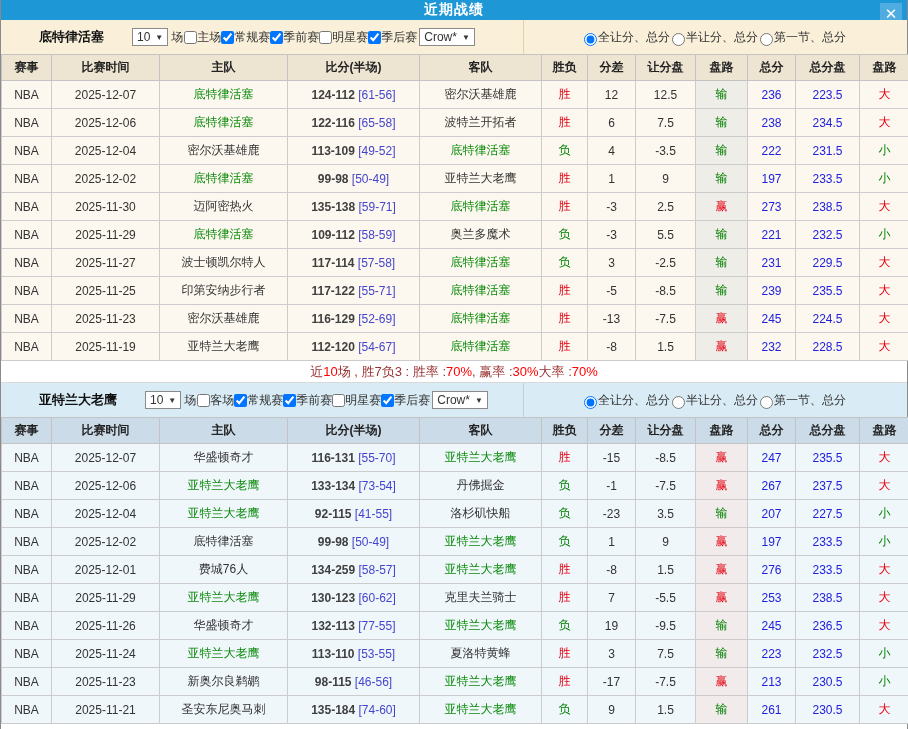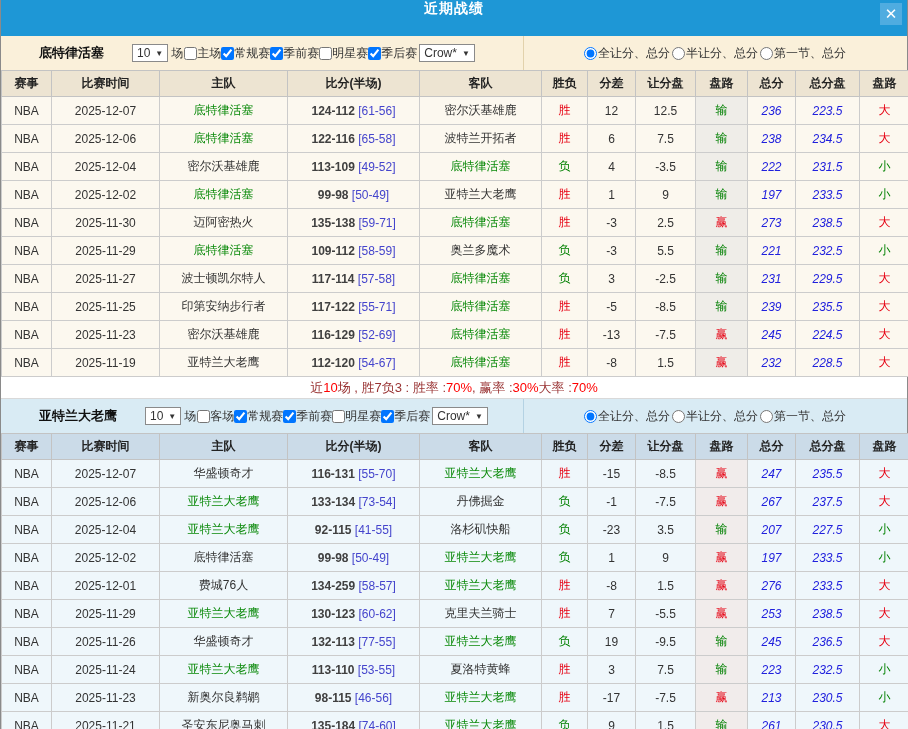--- a/index.html
+++ b/index.html
@@ -1,58 +1,58 @@
 <!DOCTYPE html>
 <html><head>
 <meta charset="utf-8">
 <style>
   * { margin:0; padding:0; box-sizing:border-box; }
   html,body { width:908px; height:729px; overflow:hidden; background:#fff;
               font-family:"Liberation Sans","DejaVu Sans",sans-serif; }
   .window { width:908px; height:729px; border-left:1px solid #8a8a8a; border-right:1px solid #8a8a8a; position:relative; }
 
   
-  .titlebar { height:36px; background:#1E97D6; color:#fff; display:flex; justify-content:center; position:relative; }
+  .titlebar { height:20px; background:#1E97D6; color:#fff; display:flex; align-items:center; justify-content:center; position:relative; }
   .titlebar .title { font-size:14px; font-weight:bold; letter-spacing:1px; }
   .close-btn { position:absolute; right:5px; top:3px; width:22px; height:22px; background:#4FACE0;
                color:#fff; font-size:15px; font-weight:bold; display:flex; align-items:center; justify-content:center; cursor:pointer; }
 
   
   .filterbar { height:34px; display:flex; align-items:center; position:relative; font-size:12px; color:#333; }
   .filterbar.sec0 { background:#FAF0DA; }
   .filterbar.sec1 { background:#D9EBF4; }
   .filterbar .divider { position:absolute; left:522px; top:0; width:1px; height:100%; }
   .sec0 .divider { background:#E2D2AC; }
   .sec1 .divider { background:#B4D2E3; }
   .team-label { font-weight:bold; font-size:13px; color:#111; margin-left:38px; margin-right:28px; white-space:nowrap; }
   .sel { background:#fff; border:1px solid #8a8a8a; padding:1px 4px; font-size:12px; display:inline-flex; align-items:center; gap:5px; cursor:pointer; white-space:nowrap; }
   .sel .arr { font-size:8px; color:#333; }
   .suffix { margin:0 1px 0 3px; }
   .cbs { display:inline-flex; align-items:center; white-space:nowrap; }
   .cbs label { display:inline-flex; align-items:center; cursor:pointer; }
   .cbs input { margin:0; width:13px; height:13px; }
   .radios { position:absolute; left:522px; right:0; top:0; bottom:0; display:flex; align-items:center; justify-content:center; gap:2px; white-space:nowrap; }
-  .radios label { display:inline-flex; align-items:center; cursor:pointer; }
+  .radios label { display:inline-flex; align-items:flex-end; cursor:pointer; }
   .radios input { margin:0 1px 0 0; width:13px; height:13px; }
 
   
   table { width:908px; table-layout:fixed; border-collapse:collapse; font-size:12px; }
   th { height:26px; font-weight:bold; color:#222; border:1px solid #c3c3c3; text-align:center; font-size:12px; }
   td { height:28px; border:1px solid #cccccc; text-align:center; color:#333; overflow:hidden; white-space:nowrap; }
   .tbl0 th { background:#EDE4D2; }
   .tbl1 th { background:#CBDBE8; }
   .tbl0 td { background:#FCF8EF; }
   .tbl1 td { background:#EFF7FB; }
   .tbl0 td.panlu { background:#EFEDE8; }
   .tbl1 td.panlu { background:#F1ECEB; }
 
   .team-hl { color:#0B8A0B; }
   .c-red { color:#E60012; }
   .c-green { color:#008000; }
-  .c-blue { color:#2020DD;font-style:italic; }
+  .c-blue { color:#2020DD; }
   .score-main { font-weight:bold; color:#404040; }
   .score-half { color:#4444CC;text-align:center; }
 
   
   .summary { height:22px; background:#fff; display:flex; align-items:center; justify-content:center; font-size:13px; border-bottom:1px solid #d9d9d9; }
   .summary .seg-dark { color:#993333; }
   .summary .seg-red { color:#FF0000; }
 </style>
 </head>
 <body>

